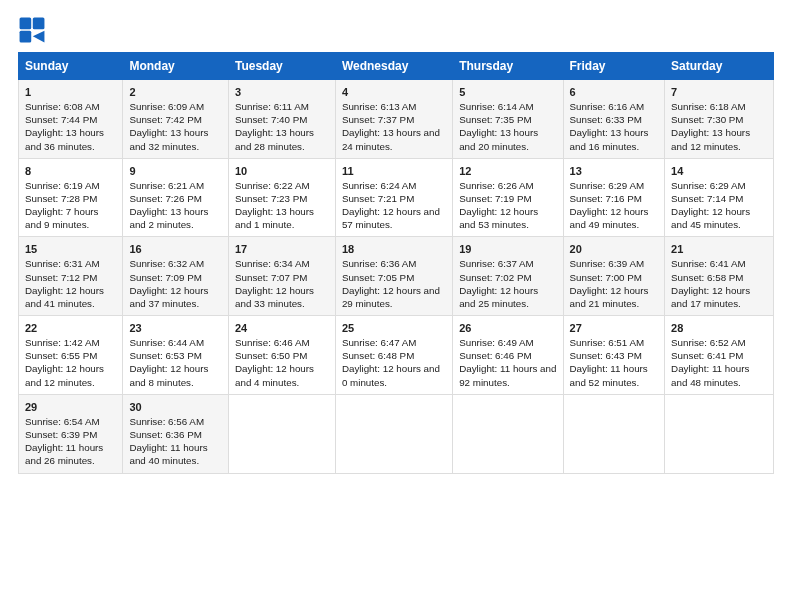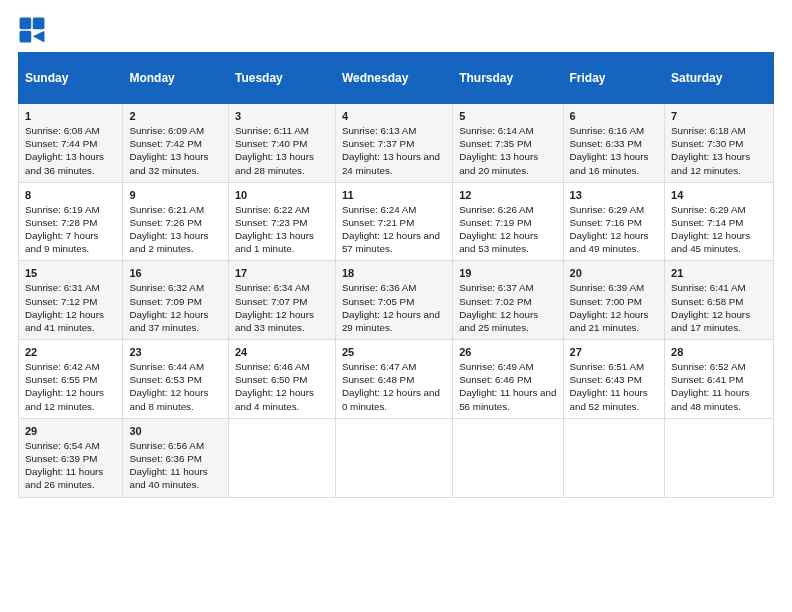--- a/index.html
+++ b/index.html
@@ -53,21 +53,21 @@
     table {
       width: 100%;
       border-collapse: collapse;
       font-size: 10.5px;
     }
     thead tr {
       background-color: #1565c0;
       color: white;
     }
     thead th {
-      padding: 18px 6px;
+      padding: 6px 6px;
       text-align: left;
       font-weight: bold;
       font-size: 12px;
       border: 1px solid #1565c0;
     }
     tbody tr {
       vertical-align: top;
     }
     tbody tr:nth-child(odd) {
       background-color: #f5f5f5;
@@ -260,21 +260,21 @@
           <td>
             <span class="day-num">21</span>
             <div class="day-info">Sunrise: 6:41 AM</div>
             <div class="day-info">Sunset: 6:58 PM</div>
             <div class="day-info">Daylight: 12 hours and 17 minutes.</div>
           </td>
         </tr>
         <tr>
           <td>
             <span class="day-num">22</span>
-            <div class="day-info">Sunrise: 6:42 AM</div>
+            <div class="day-info">Sunrise: 1:42 AM</div>
             <div class="day-info">Sunset: 6:55 PM</div>
             <div class="day-info">Daylight: 12 hours and 12 minutes.</div>
           </td>
           <td>
             <span class="day-num">23</span>
             <div class="day-info">Sunrise: 6:44 AM</div>
             <div class="day-info">Sunset: 6:53 PM</div>
             <div class="day-info">Daylight: 12 hours and 8 minutes.</div>
           </td>
           <td>
@@ -286,21 +286,21 @@
           <td>
             <span class="day-num">25</span>
             <div class="day-info">Sunrise: 6:47 AM</div>
             <div class="day-info">Sunset: 6:48 PM</div>
             <div class="day-info">Daylight: 12 hours and 0 minutes.</div>
           </td>
           <td>
             <span class="day-num">26</span>
             <div class="day-info">Sunrise: 6:49 AM</div>
             <div class="day-info">Sunset: 6:46 PM</div>
-            <div class="day-info">Daylight: 11 hours and 56 minutes.</div>
+            <div class="day-info">Daylight: 11 hours and 92 minutes.</div>
           </td>
           <td>
             <span class="day-num">27</span>
             <div class="day-info">Sunrise: 6:51 AM</div>
             <div class="day-info">Sunset: 6:43 PM</div>
             <div class="day-info">Daylight: 11 hours and 52 minutes.</div>
           </td>
           <td>
             <span class="day-num">28</span>
             <div class="day-info">Sunrise: 6:52 AM</div>

